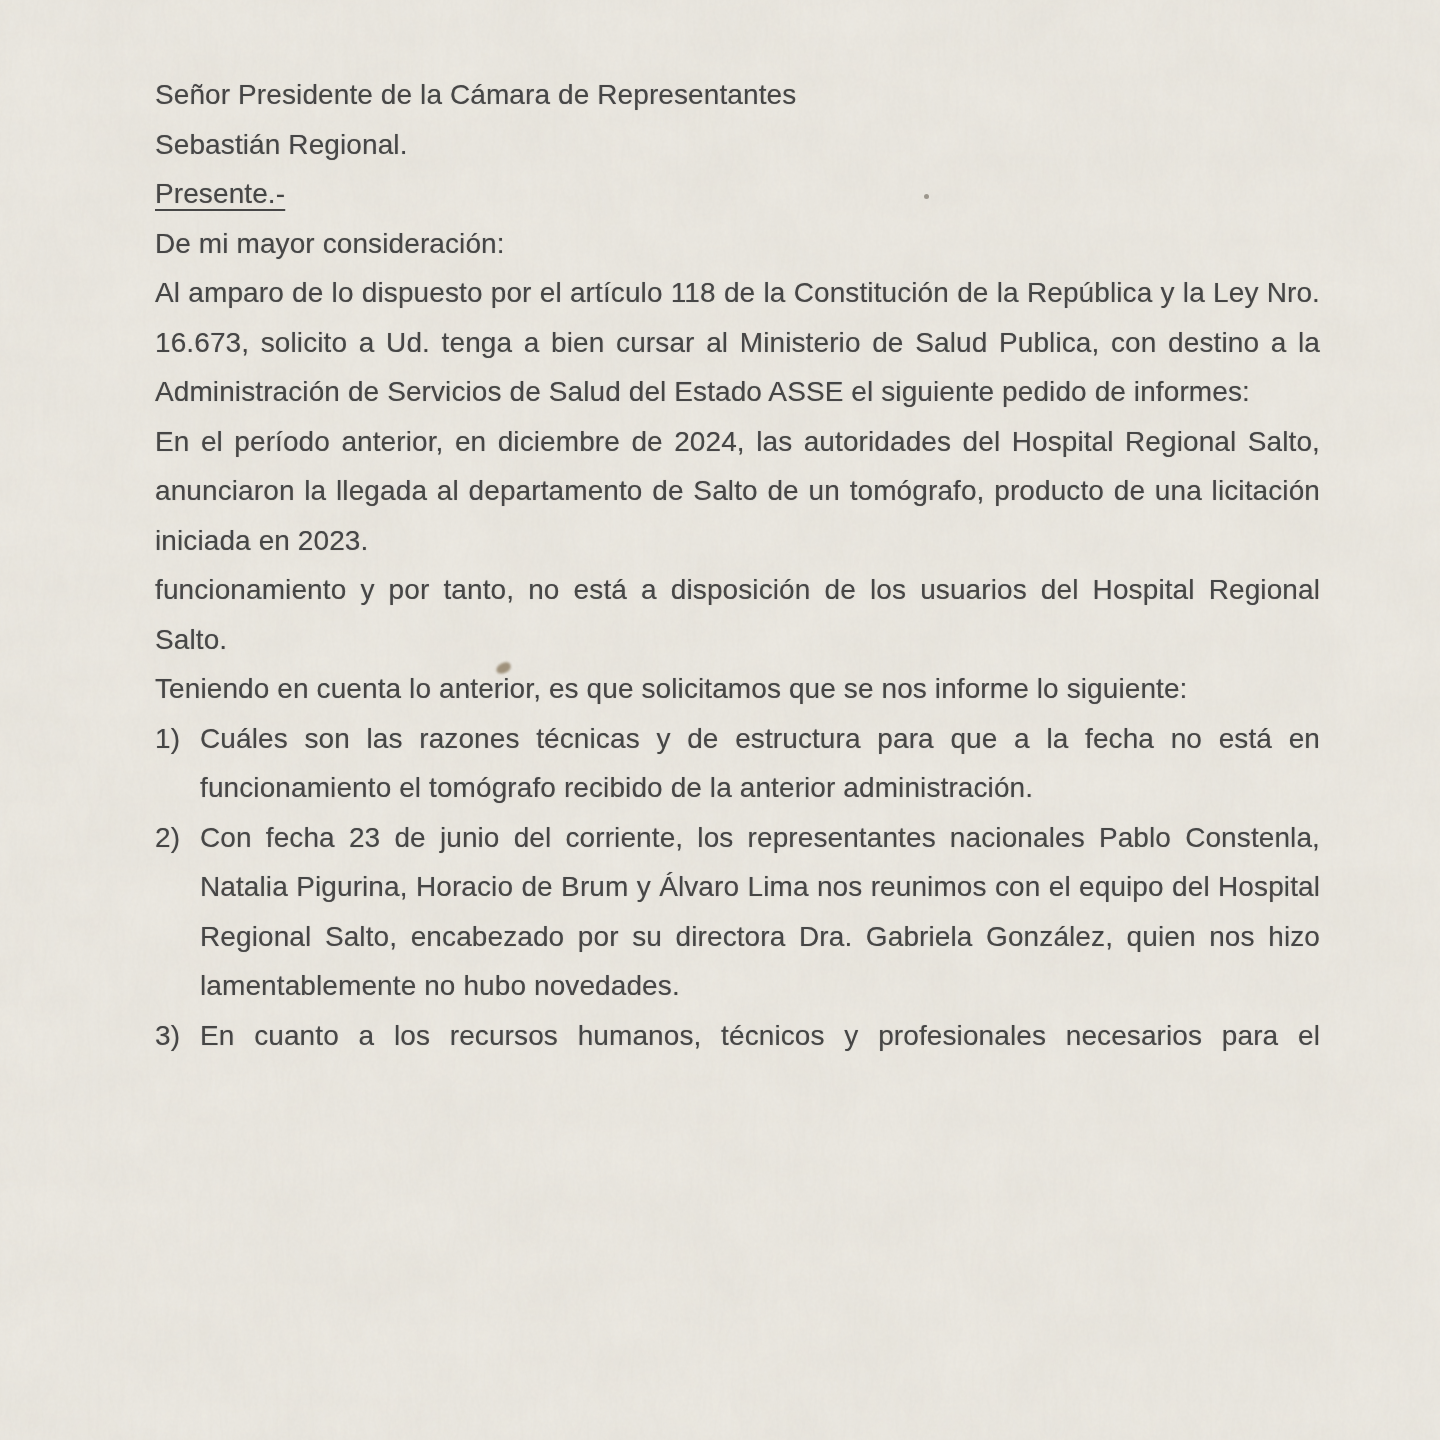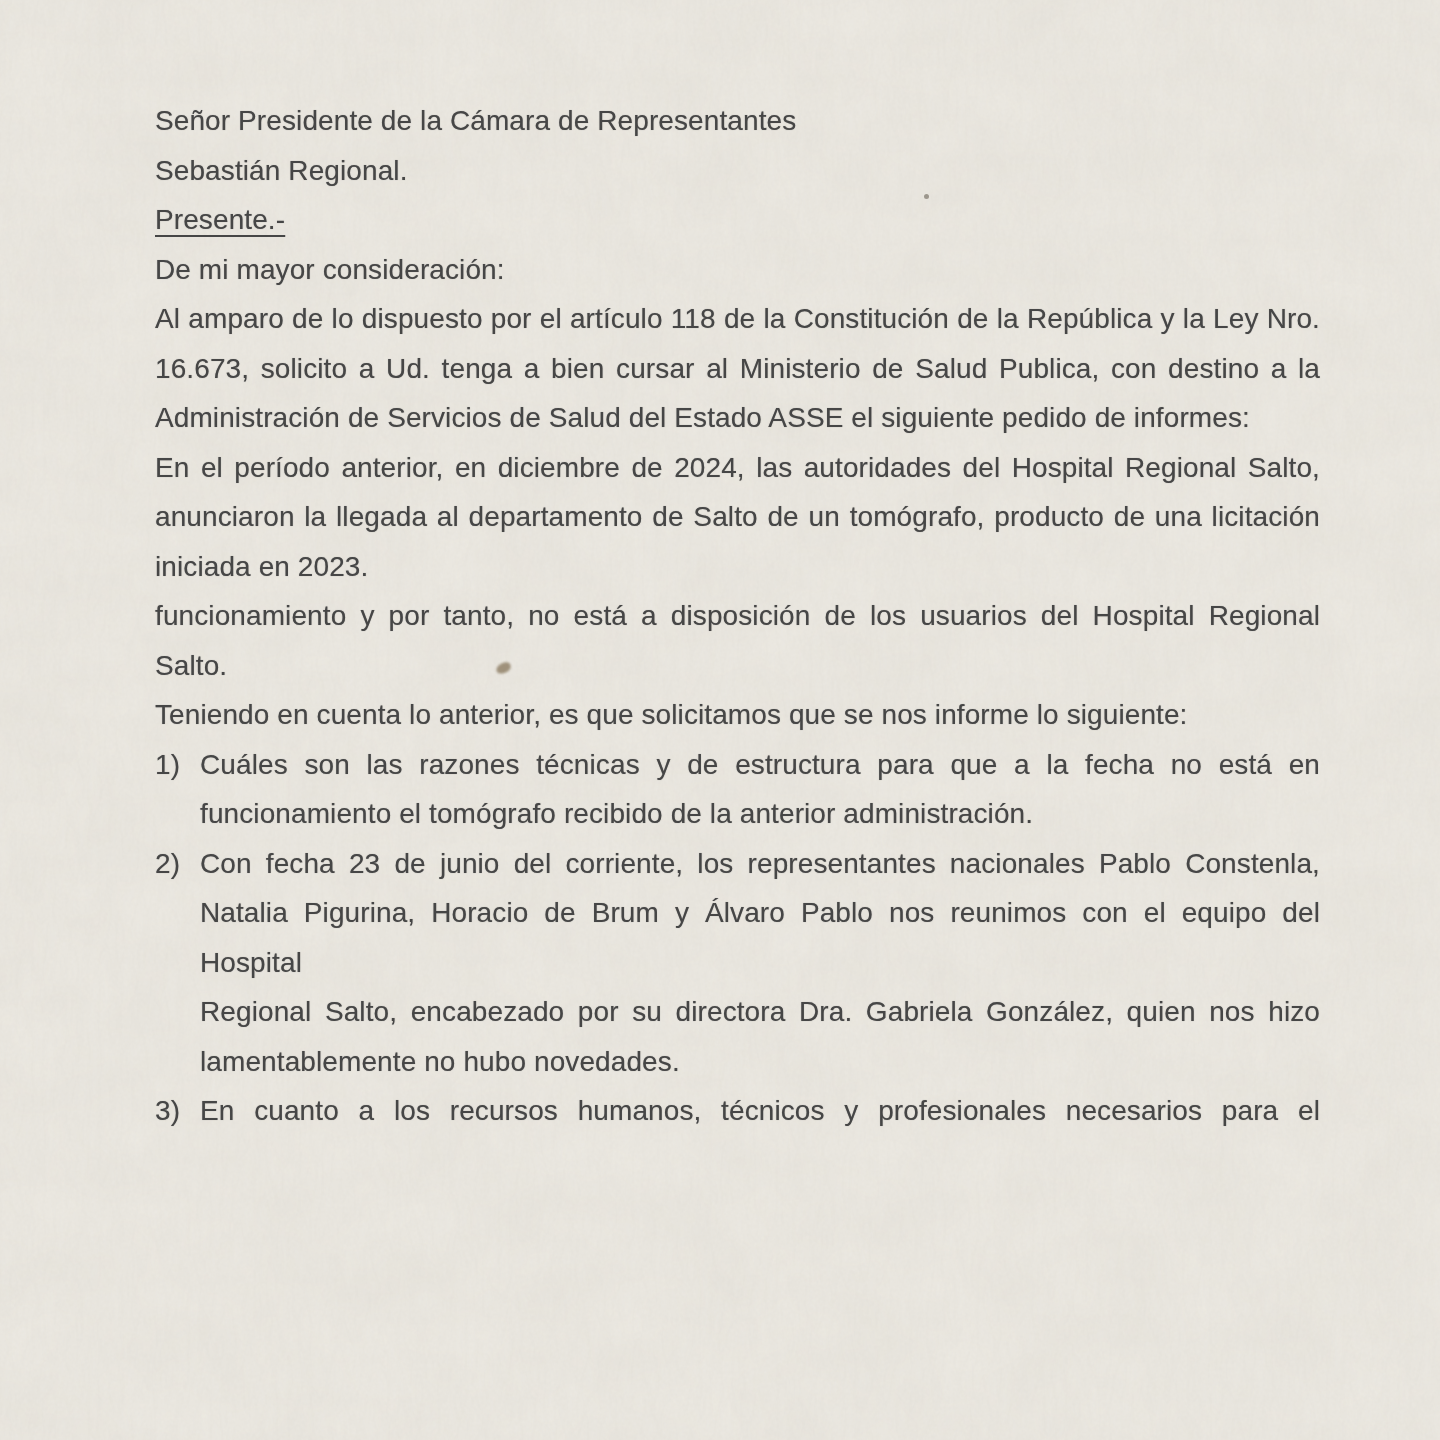--- a/index.html
+++ b/index.html
@@ -33,21 +33,21 @@
     left: 155px;
     width: 1165px;
     top: 0;
     z-index: 2;
     font-size: 28px;
     line-height: 49.5px;
     letter-spacing: 0.1px;
     text-shadow: 0 0 1px rgba(70,70,70,0.45);
   }
   .content div { margin: 0; }
-  .recipient { padding-top: 96px; }
+  .recipient { padding-top: 70px; }
   .line { min-height: 49.5px; }
   
   .jl { text-align: justify; text-align-last: justify; text-justify: inter-word; }
   
   .ll { text-align: left; }
   .presente {
     text-decoration: underline;
     text-decoration-thickness: 2px;
     text-underline-offset: 6px;
   }
@@ -145,21 +145,21 @@
         <div class="item-lines">
           <div class="line jl">Cuáles son las razones técnicas y de estructura para que a la fecha no está en</div>
           <div class="line ll">funcionamiento el tomógrafo recibido de la anterior administración.</div>
         </div>
       </div>
 
       <div class="item">
         <div class="item-num line">2)</div>
         <div class="item-lines">
           <div class="line jl">Con fecha 23 de junio del corriente, los representantes nacionales Pablo Constenla,</div>
-          <div class="line jl">Natalia Pigurina, Horacio de Brum y Álvaro Pablo nos reunimos con el equipo del Hospital</div>
+          <div class="line jl">Natalia Pigurina, Horacio de Brum y Álvaro Lima nos reunimos con el equipo del Hospital</div>
           <div class="line jl">Regional Salto, encabezado por su directora Dra. Gabriela González, quien nos hizo</div>
           <div class="line ll">lamentablemente no hubo novedades.</div>
         </div>
       </div>
 
       <div class="item">
         <div class="item-num line">3)</div>
         <div class="item-lines">
           <div class="line jl">En cuanto a los recursos humanos, técnicos y profesionales necesarios para el</div>
         </div>

